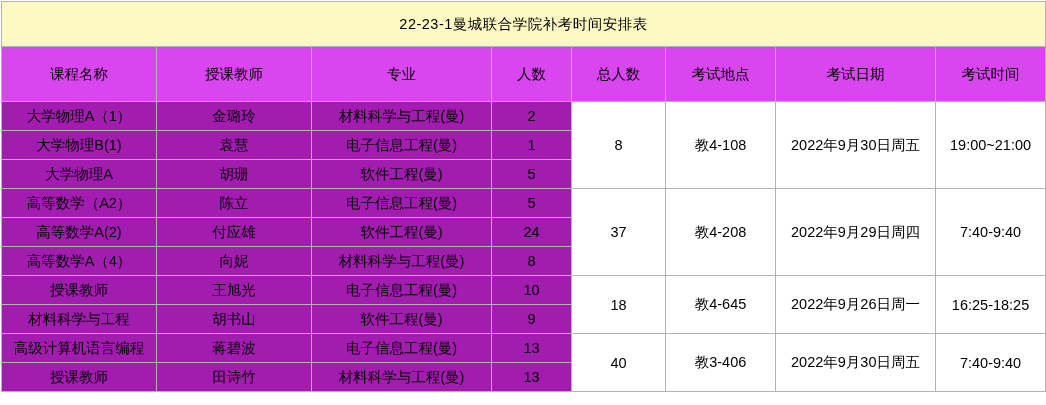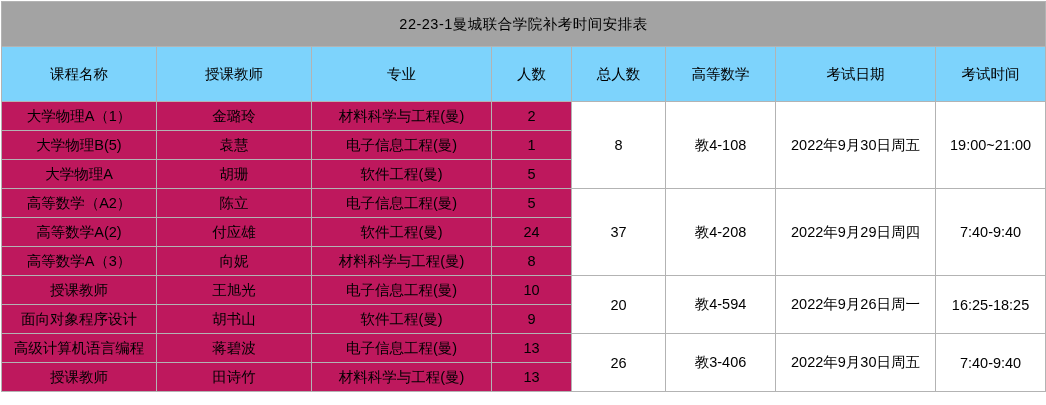--- a/index.html
+++ b/index.html
@@ -29,35 +29,35 @@
     border: 1px solid #b3b3b3;
     padding: 0 4px;
     font-size: 14.5px;
     color: #000000;
     text-align: center;
     vertical-align: middle;
     overflow: hidden;
     white-space: nowrap;
   }
   td.title-cell {
-    background: #a3a3a3;
+    background: #fef9c3;
     font-size: 20px;
     height: 44px;
     letter-spacing: 0.5px;
     color: #000000;
   }
   td.header-cell {
-    background: #7dd3fc;
+    background: #d946ef;
     font-size: 16px;
     height: 54px;
     font-family: Liberation Mono, monospace;
   }
   td.body-cell {
     height: 28px;
-    background: #be185d;
+    background: #a21caf;
   }
   td.merged-cell {
     background: #ffffff;
   }
 </style>
 </head>
 <body>
 
 <div class="sheet">
   <table class="grid">
@@ -74,37 +74,37 @@
     <tbody>
       <tr>
         <td class="title-cell" colspan="8">22-23-1曼城联合学院补考时间安排表</td>
       </tr>
       <tr>
         <td class="header-cell">课程名称</td>
         <td class="header-cell">授课教师</td>
         <td class="header-cell">专业</td>
         <td class="header-cell">人数</td>
         <td class="header-cell">总人数</td>
-        <td class="header-cell">高等数学</td>
+        <td class="header-cell">考试地点</td>
         <td class="header-cell">考试日期</td>
         <td class="header-cell">考试时间</td>
       </tr>
 
       <tr>
         <td class="body-cell">大学物理A（1）</td>
         <td class="body-cell">金璐玲</td>
         <td class="body-cell">材料科学与工程(曼)</td>
         <td class="body-cell">2</td>
         <td class="merged-cell" rowspan="3">8</td>
         <td class="merged-cell" rowspan="3">教4-108</td>
         <td class="merged-cell" rowspan="3">2022年9月30日周五</td>
         <td class="merged-cell" rowspan="3">19:00~21:00</td>
       </tr>
       <tr>
-        <td class="body-cell">大学物理B(5)</td>
+        <td class="body-cell">大学物理B(1)</td>
         <td class="body-cell">袁慧</td>
         <td class="body-cell">电子信息工程(曼)</td>
         <td class="body-cell">1</td>
       </tr>
       <tr>
         <td class="body-cell">大学物理A</td>
         <td class="body-cell">胡珊</td>
         <td class="body-cell">软件工程(曼)</td>
         <td class="body-cell">5</td>
       </tr>
@@ -119,49 +119,49 @@
         <td class="merged-cell" rowspan="3">2022年9月29日周四</td>
         <td class="merged-cell" rowspan="3">7:40-9:40</td>
       </tr>
       <tr>
         <td class="body-cell">高等数学A(2)</td>
         <td class="body-cell">付应雄</td>
         <td class="body-cell">软件工程(曼)</td>
         <td class="body-cell">24</td>
       </tr>
       <tr>
-        <td class="body-cell">高等数学A（3）</td>
+        <td class="body-cell">高等数学A（4）</td>
         <td class="body-cell">向妮</td>
         <td class="body-cell">材料科学与工程(曼)</td>
         <td class="body-cell">8</td>
       </tr>
 
       <tr>
         <td class="body-cell">授课教师</td>
         <td class="body-cell">王旭光</td>
         <td class="body-cell">电子信息工程(曼)</td>
         <td class="body-cell">10</td>
-        <td class="merged-cell" rowspan="2">20</td>
-        <td class="merged-cell" rowspan="2">教4-594</td>
+        <td class="merged-cell" rowspan="2">18</td>
+        <td class="merged-cell" rowspan="2">教4-645</td>
         <td class="merged-cell" rowspan="2">2022年9月26日周一</td>
         <td class="merged-cell" rowspan="2">16:25-18:25</td>
       </tr>
       <tr>
-        <td class="body-cell">面向对象程序设计</td>
+        <td class="body-cell">材料科学与工程</td>
         <td class="body-cell">胡书山</td>
         <td class="body-cell">软件工程(曼)</td>
         <td class="body-cell">9</td>
       </tr>
 
       <tr>
         <td class="body-cell">高级计算机语言编程</td>
         <td class="body-cell">蒋碧波</td>
         <td class="body-cell">电子信息工程(曼)</td>
         <td class="body-cell">13</td>
-        <td class="merged-cell" rowspan="2">26</td>
+        <td class="merged-cell" rowspan="2">40</td>
         <td class="merged-cell" rowspan="2">教3-406</td>
         <td class="merged-cell" rowspan="2">2022年9月30日周五</td>
         <td class="merged-cell" rowspan="2">7:40-9:40</td>
       </tr>
       <tr>
         <td class="body-cell">授课教师</td>
         <td class="body-cell">田诗竹</td>
         <td class="body-cell">材料科学与工程(曼)</td>
         <td class="body-cell">13</td>
       </tr>

